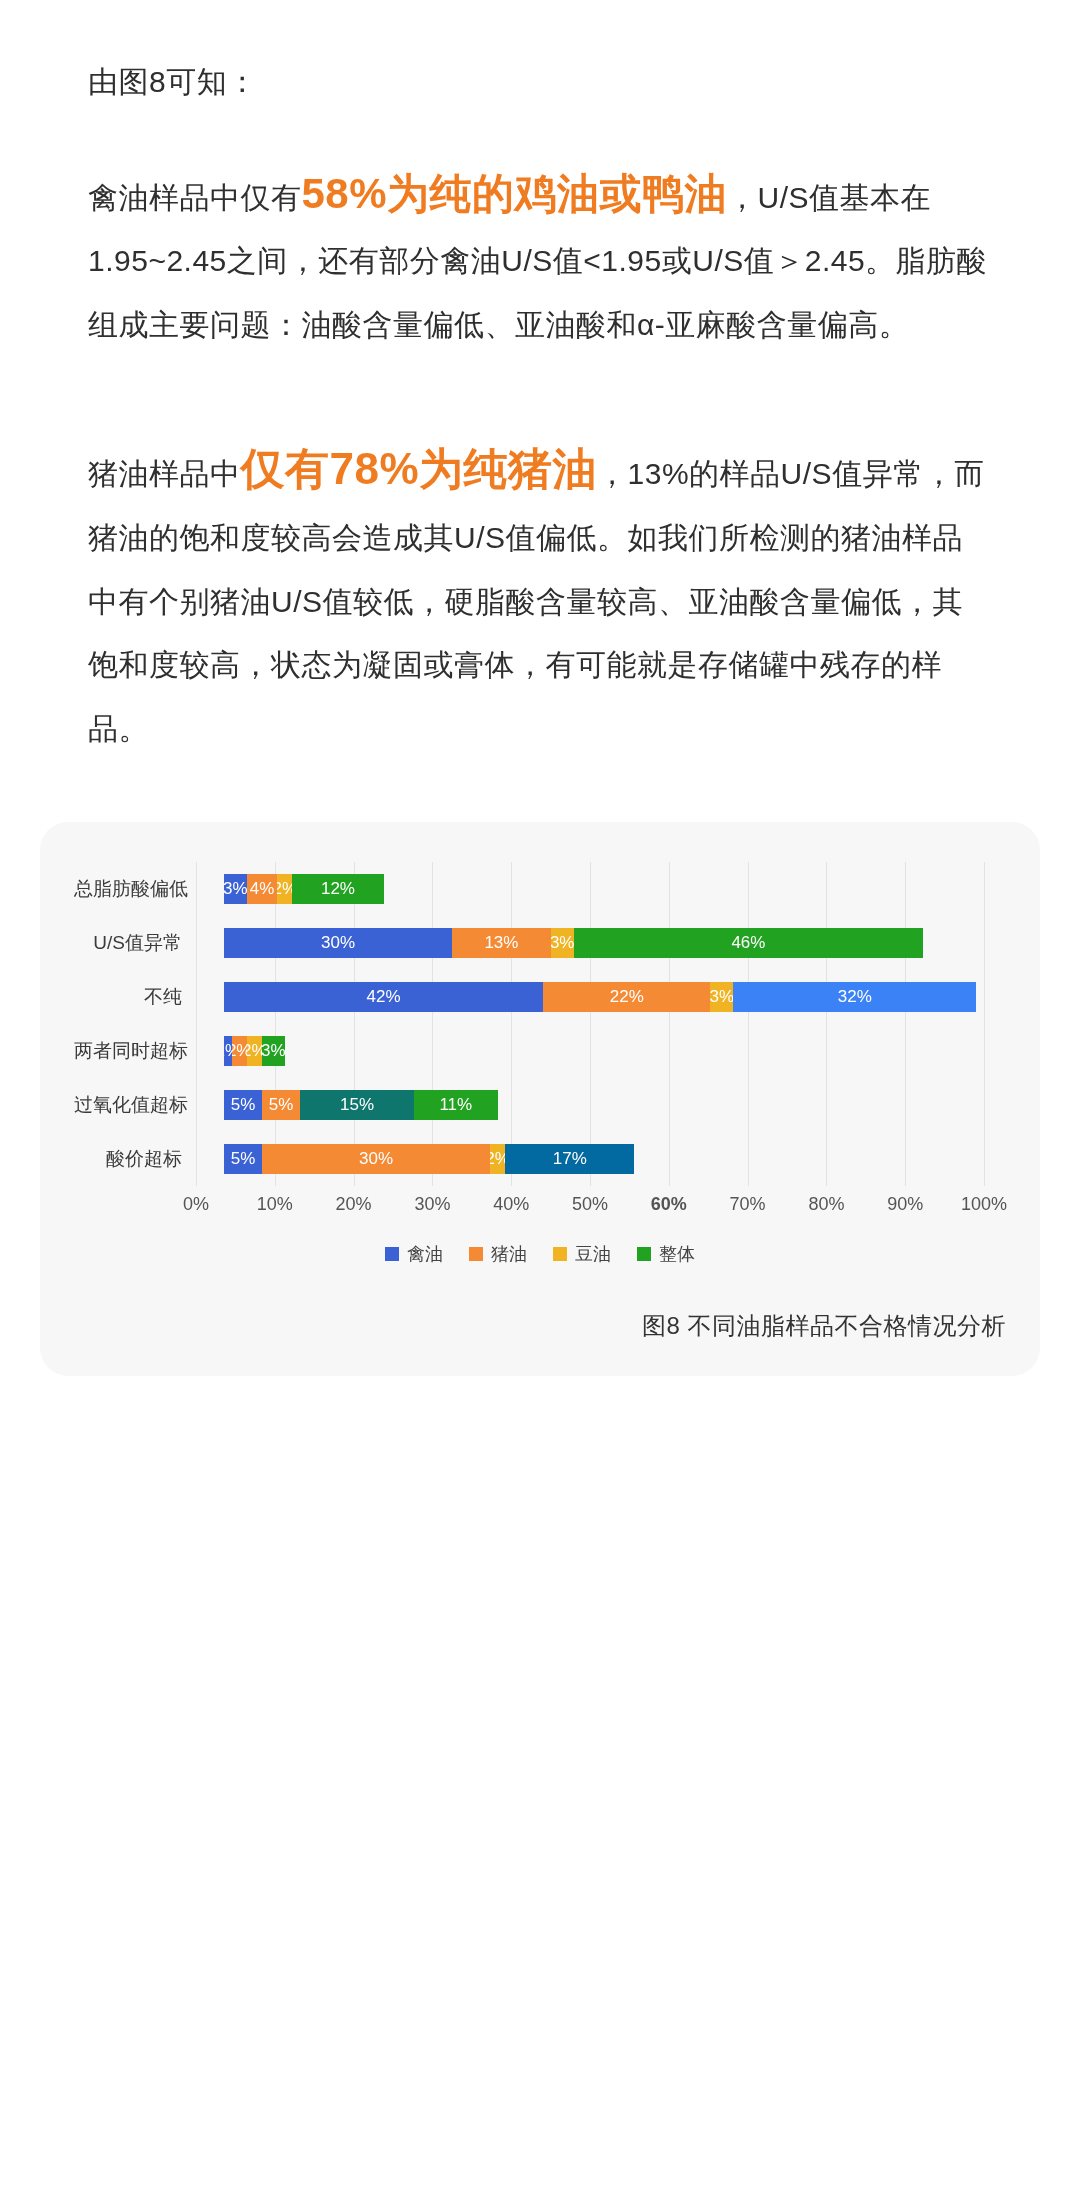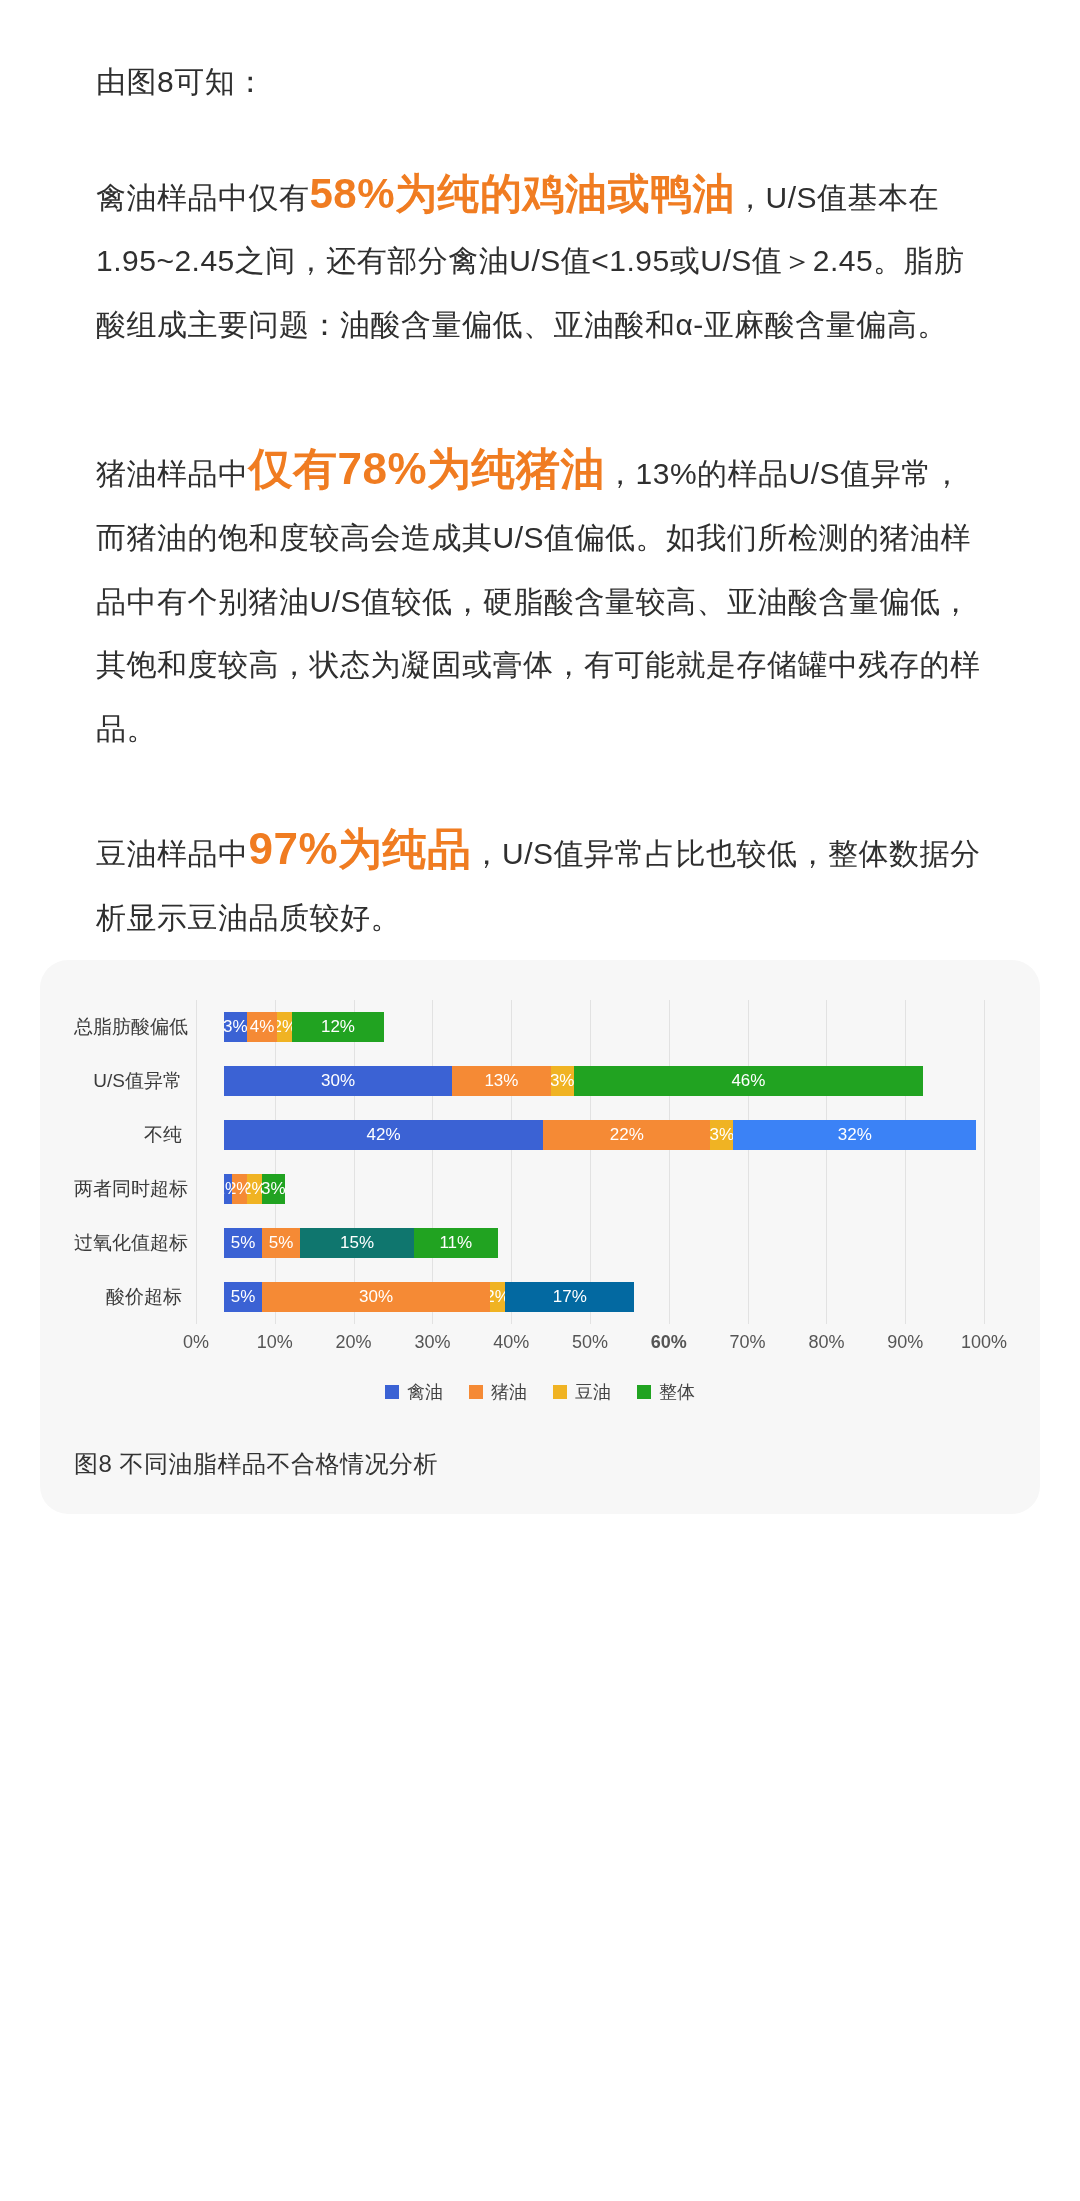--- a/index.html
+++ b/index.html
@@ -12,21 +12,20 @@
     width: 1080px;
     height: 2201px;
     font-family: "Liberation Sans", sans-serif;
     color: #2b2b2b;
     position: relative;
     overflow: hidden;
   }
 
   .page {
     padding: 50px 88px 0 88px;
-    margin-left: 8px;
   }
 
   .para {
     font-size: 30px;
     line-height: 2.12;
     letter-spacing: 0.5px;
     color: #2f2f2f;
     margin: 0;
   }
 
@@ -169,21 +168,21 @@
     font-size: 18px;
     color: #444;
   }
   .legend-swatch {
     width: 14px;
     height: 14px;
     display: inline-block;
   }
 
   .caption {
-    text-align: left;
+    text-align: right;
     font-size: 24px;
     color: #333;
     margin-top: 44px;
     letter-spacing: 0.5px;
   }
 </style>
 </head>
 <body>
 
 <div class="page">
@@ -191,23 +190,20 @@
   <p class="para para-lead">由图8可知：</p>
 
   <p class="para para-block">
     <span>禽油样品中仅有</span><span class="hl hl-big">58%为纯的鸡油或鸭油</span><span>，U/S值基本在1.95~2.45之间，还有部分禽油U/S值&lt;1.95或U/S值＞2.45。脂肪酸组成主要问题：油酸含量偏低、亚油酸和α-亚麻酸含量偏高。</span>
   </p>
 
   <p class="para para-block tight">
     <span>猪油样品中</span><span class="hl hl-mid">仅有78%为纯猪油</span><span>，13%的样品U/S值异常，而猪油的饱和度较高会造成其U/S值偏低。如我们所检测的猪油样品中有个别猪油U/S值较低，硬脂酸含量较高、亚油酸含量偏低，其饱和度较高，状态为凝固或膏体，有可能就是存储罐中残存的样品。</span>
   </p>
 
-  <p class="para">
-    <span>豆油样品中</span><span class="hl hl-mid">97%为纯品</span><span>，U/S值异常占比也较低，整体数据分析显示豆油品质较好。</span>
-  </p>
 
 </div>
 
 <div class="chart-card">
   <div class="chart-area">
     <div class="rows">
       <div class="gridlines">
           <div class="gridline" style="left: 0%;"></div>
           <div class="gridline" style="left: 10%;"></div>
           <div class="gridline" style="left: 20%;"></div>

